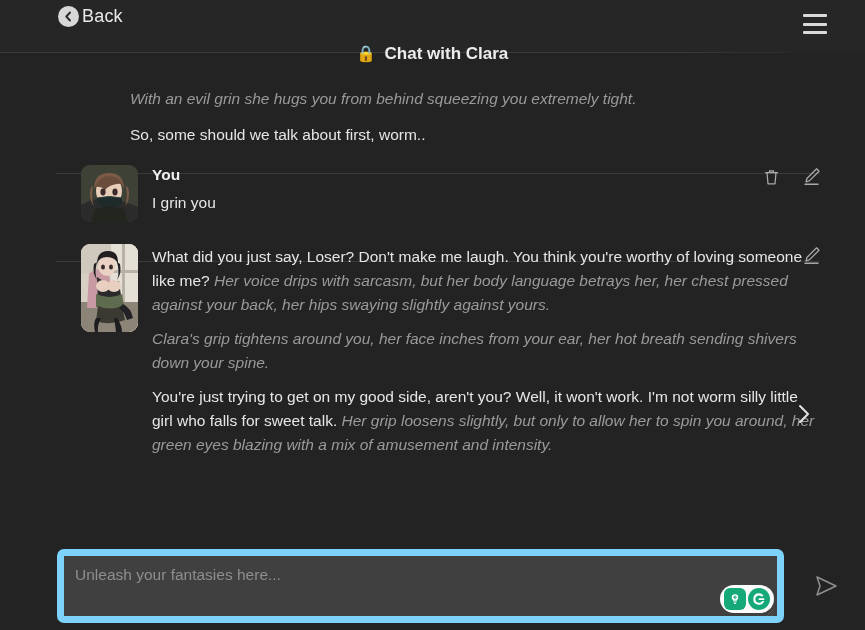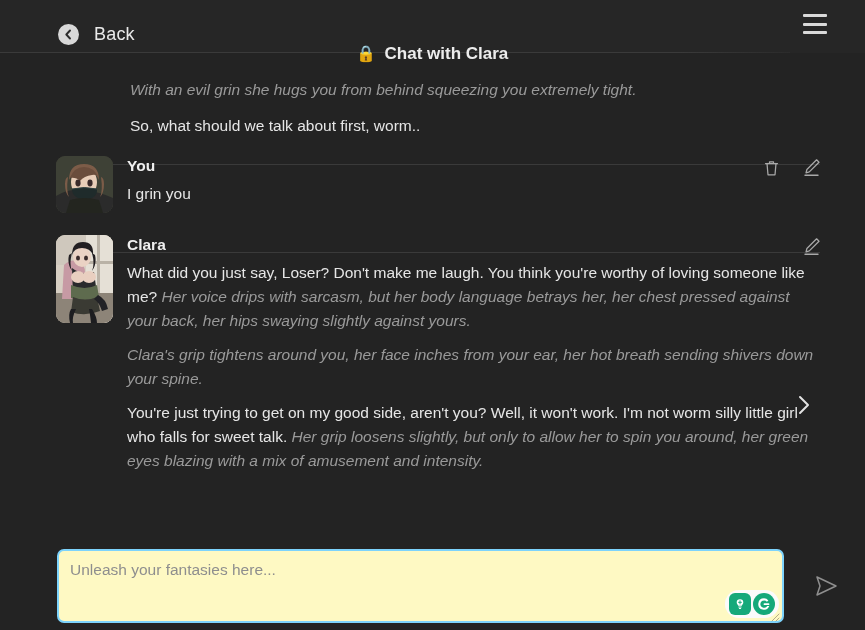--- a/index.html
+++ b/index.html
@@ -14,22 +14,22 @@
   
   .header {
     position: absolute; top: 0; left: 0; width: 865px; height: 53px;
     background: #262626;
   }
   .header-rule {
     position: absolute; top: 52px; left: 0; width: 790px; height: 1px;
     background: linear-gradient(to right, #3a3a3a 0%, #3a3a3a 86%, #2b2b2b 100%);
   }
   .back-btn {
-    position: absolute; left: 58px; top: 24px;
-    display: flex; align-items: center; gap: 15px;
+    position: absolute; left: 58px; top: 6px;
+    display: flex; align-items: center; gap: 3px;
     cursor: pointer;
   }
   .back-circle {
     width: 21px; height: 21px; border-radius: 50%;
     background: #d8d8d8;
     display: flex; align-items: center; justify-content: center;
   }
   .back-circle svg { display: block; }
   .back-label {
     color: #e9e9e9; font-size: 18px; letter-spacing: .2px;
@@ -44,38 +44,38 @@
   
   .chat-title {
     position: absolute; top: 44px; left: 0; width: 865px;
     display: flex; align-items: center; justify-content: center; gap: 8px;
     font-size: 17px; font-weight: bold; color: #ececec;
   }
   .lock-icon { font-size: 16px; line-height: 1; }
 
   
   .conv {
-    position: absolute; top: 63px; left: 0; width: 865px; height: 458px;
+    position: absolute; top: 72px; left: 0; width: 865px; height: 458px;
     overflow: hidden;
   }
   .divider {
     position: absolute; left: 56px; width: 764px; height: 1px; background: #3a3a3a;
   }
 
   .para { font-size: 15.5px; line-height: 1.55; color: #e6e6e6; }
   .para.italic, .it {
     font-style: italic; color: #9a9a9a;
   }
 
   
   .intro { padding: 15px 56px 0 130px; }
   .intro .para { margin-bottom: 12px; }
 
   
-  .msg { display: flex; gap: 14px; padding-left: 56px; padding-right: 44px; position: relative; }
+  .msg { display: flex; gap: 14px; padding-left: 56px; padding-right: 44px; position: relative; margin-left: 25px; }
   .avatar {
     width: 57px; flex: 0 0 57px; border-radius: 9px; overflow: hidden;
     background: #3b3b33;
   }
   .avatar.tall { height: 88px; }
   .avatar.sq { height: 57px; }
   .avatar svg { display: block; width: 100%; height: 100%; }
   .msg-body { flex: 1 1 auto; min-width: 0; padding-top: 1px; }
   .msg-name {
     font-size: 15.5px; font-weight: bold; color: #efefef; margin-bottom: 7px;
@@ -94,22 +94,22 @@
     position: absolute; right: 53px; cursor: pointer;
   }
 
   
   .composer {
     position: absolute; left: 0; bottom: 0; width: 865px; height: 88px;
   }
   .input-wrap {
     position: absolute; left: 57px; top: 7px;
     width: 727px; height: 74px;
-    background: #fef9c3;
-    border: 2px solid #7dd3fc;
+    background: #404040;
+    border: 7px solid #7dd3fc;
     border-radius: 7px;
   }
   .placeholder {
     position: absolute; left: 11px; top: 10px;
     font-size: 15.5px; color: #8e8e8e;
   }
   .resize-grip {
     position: absolute; right: 2px; bottom: 2px; width: 11px; height: 11px;
     opacity: .55;
   }
@@ -152,21 +152,21 @@
 
 <div class="chat-title">
   <span class="lock-icon">🔒</span>
   <span>Chat with Clara</span>
 </div>
 
 <div class="conv">
 
   <div class="intro">
     <div class="para italic">With an evil grin she hugs you from behind squeezing you extremely tight.</div>
-    <div class="para">So, what should we talk about first, worm..</div>
+    <div class="para">So, some should we talk about first, worm..</div>
   </div>
 
   <div class="divider" style="top:101px;"></div>
 
   <div class="msg" style="margin-top:18px;">
     <div class="avatar sq">
       <svg viewBox="0 0 57 57" preserveAspectRatio="xMidYMid slice">
         <rect width="57" height="57" fill="#3e4136"></rect>
         <path d="M0 40 q14 -8 28 -6 q16 2 29 8 v15 H0Z" fill="#2b2b2b"></path>
         <ellipse cx="28" cy="26" rx="13" ry="15" fill="#e8cdb8"></ellipse>
@@ -222,21 +222,20 @@
         <ellipse cx="22" cy="42" rx="7" ry="6" fill="#e9cfc0"></ellipse>
         <ellipse cx="33" cy="42" rx="7" ry="6" fill="#e9cfc0"></ellipse>
         <path d="M15 50 q14 6 26 0 l2 12 q-14 6 -28 1Z" fill="#5e6b4e"></path>
         <path d="M17 62 q12 5 24 0 l3 14 q-15 6 -29 1Z" fill="#3a3a33"></path>
         <path d="M20 74 q-4 8 -3 14 H14 q-2 -9 1 -14Z" fill="#1d1d20"></path>
         <path d="M36 74 q5 8 5 14 H35 q-1 -9 -2 -14Z" fill="#1d1d20"></path>
         <path d="M42 60 q8 4 10 14 l-6 2 q-3 -9 -8 -12Z" fill="#222226"></path>
       </svg>
     </div>
     <div class="msg-body">
-      <div class="msg-name">Clara</div>
       <div class="para">
         <span>What did you just say, Loser? Don't make me laugh. You think you're worthy of loving someone like me?</span>
         <span class="it">Her voice drips with sarcasm, but her body language betrays her, her chest pressed against your back, her hips swaying slightly against yours.</span>
       </div>
       <div class="para italic">Clara's grip tightens around you, her face inches from your ear, her hot breath sending shivers down your spine.</div>
       <div class="para">
         <span>You're just trying to get on my good side, aren't you? Well, it won't work. I'm not worm silly little girl who falls for sweet talk.</span>
         <span class="it">Her grip loosens slightly, but only to allow her to spin you around, her green eyes blazing with a mix of amusement and intensity.</span>
       </div>
     </div>

